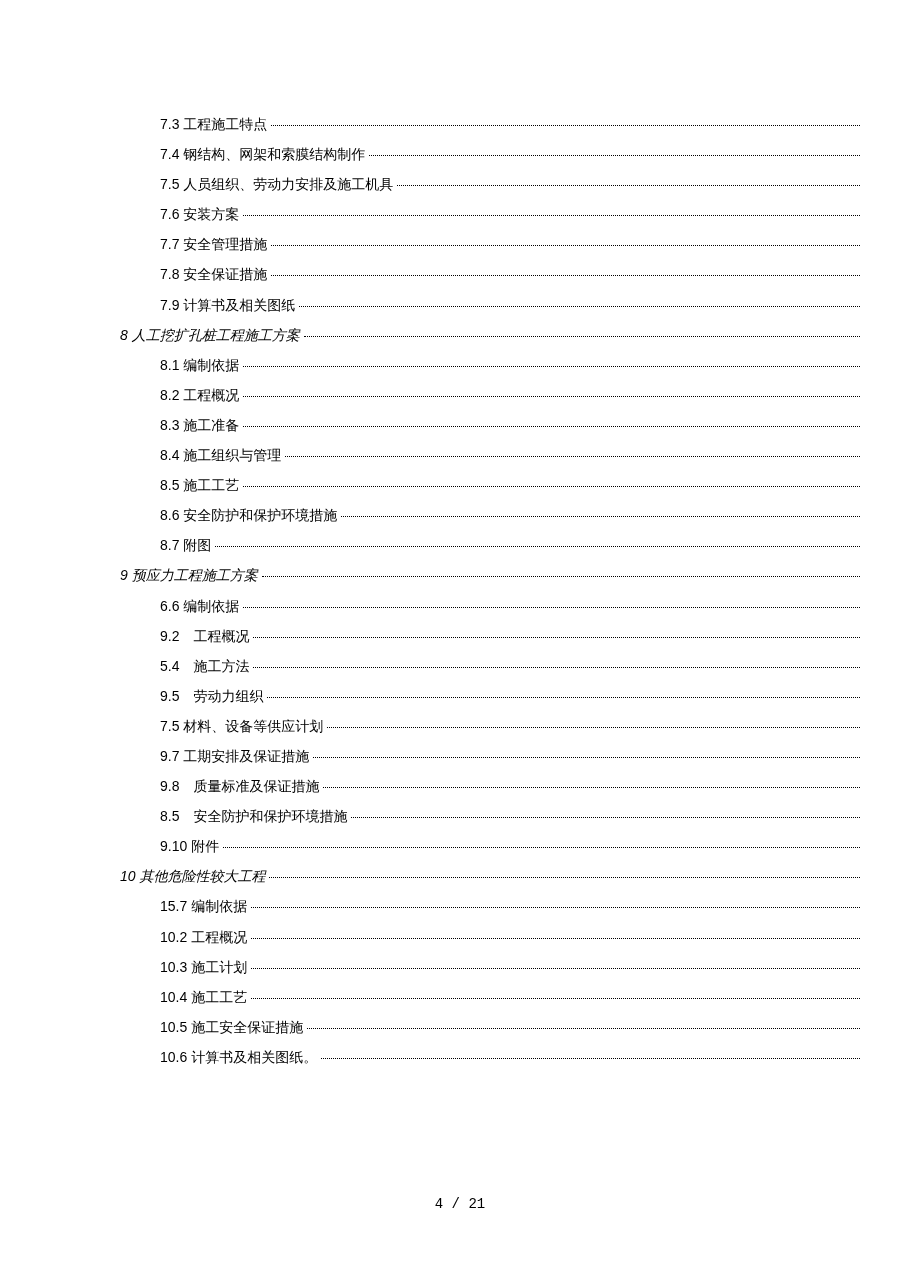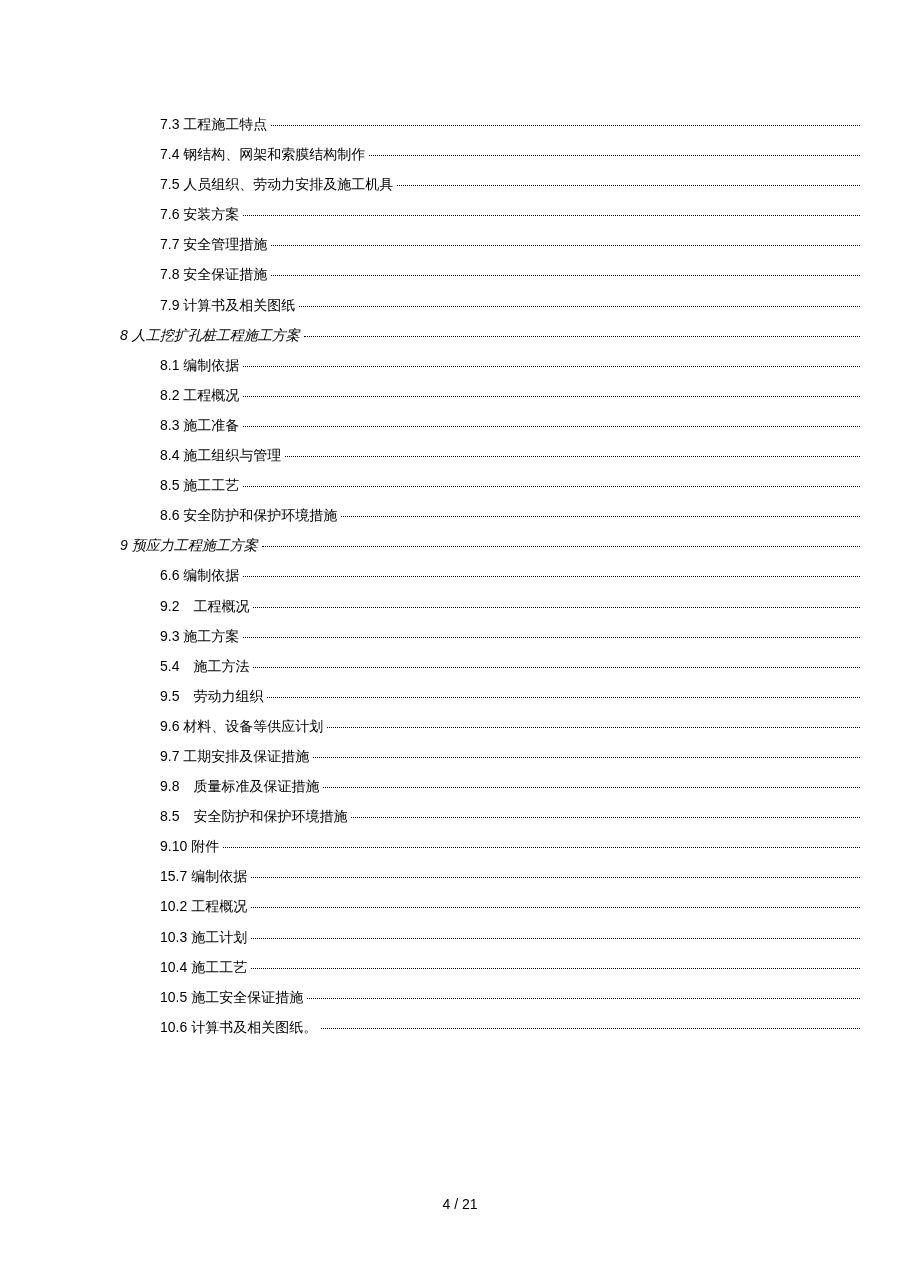--- a/index.html
+++ b/index.html
@@ -34,20 +34,21 @@
     min-width: 0;
     height: 1px;
   }
   .page-number {
     position: absolute;
     bottom: 68px;
     left: 0;
     width: 100%;
     text-align: center;
     font-size: 14px;
+    font-family: Liberation Mono, monospace;
   }
 </style>
 </head>
 <body>
 
 <div class="page">
   <div id="toc-list">
       <div class="toc-entry indent-2">
         <span class="toc-label">7.3 工程施工特点</span>
         <span class="toc-leader"></span>
@@ -97,62 +98,66 @@
         <span class="toc-leader"></span>
       </div>
       <div class="toc-entry indent-2">
         <span class="toc-label">8.5 施工工艺</span>
         <span class="toc-leader"></span>
       </div>
       <div class="toc-entry indent-2">
         <span class="toc-label">8.6 安全防护和保护环境措施</span>
         <span class="toc-leader"></span>
       </div>
+      <div class="toc-entry indent-2">
+        <span class="toc-label">8.7 附图</span>
+        <span class="toc-leader"></span>
+      </div>
       <div class="toc-entry indent-1">
         <span class="toc-label">9 预应力工程施工方案</span>
         <span class="toc-leader"></span>
       </div>
       <div class="toc-entry indent-2">
         <span class="toc-label">6.6 编制依据</span>
         <span class="toc-leader"></span>
       </div>
       <div class="toc-entry indent-2">
         <span class="toc-label">9.2　工程概况</span>
         <span class="toc-leader"></span>
       </div>
       <div class="toc-entry indent-2">
-        <span class="toc-label">9.3 施工方案</span>
-        <span class="toc-leader"></span>
-      </div>
-      <div class="toc-entry indent-2">
         <span class="toc-label">5.4　施工方法</span>
         <span class="toc-leader"></span>
       </div>
       <div class="toc-entry indent-2">
         <span class="toc-label">9.5　劳动力组织</span>
         <span class="toc-leader"></span>
       </div>
       <div class="toc-entry indent-2">
-        <span class="toc-label">9.6 材料、设备等供应计划</span>
+        <span class="toc-label">7.5 材料、设备等供应计划</span>
         <span class="toc-leader"></span>
       </div>
       <div class="toc-entry indent-2">
         <span class="toc-label">9.7 工期安排及保证措施</span>
         <span class="toc-leader"></span>
       </div>
       <div class="toc-entry indent-2">
         <span class="toc-label">9.8　质量标准及保证措施</span>
         <span class="toc-leader"></span>
       </div>
       <div class="toc-entry indent-2">
         <span class="toc-label">8.5　安全防护和保护环境措施</span>
         <span class="toc-leader"></span>
       </div>
       <div class="toc-entry indent-2">
         <span class="toc-label">9.10  附件</span>
+        <span class="toc-leader"></span>
+      </div>
+      <div class="toc-entry indent-1">
+        <span class="toc-label">10 其他危险性较大工程</span>
         <span class="toc-leader"></span>
       </div>
       <div class="toc-entry indent-2">
         <span class="toc-label">15.7 编制依据</span>
         <span class="toc-leader"></span>
       </div>
       <div class="toc-entry indent-2">
         <span class="toc-label">10.2 工程概况</span>
         <span class="toc-leader"></span>
       </div>

